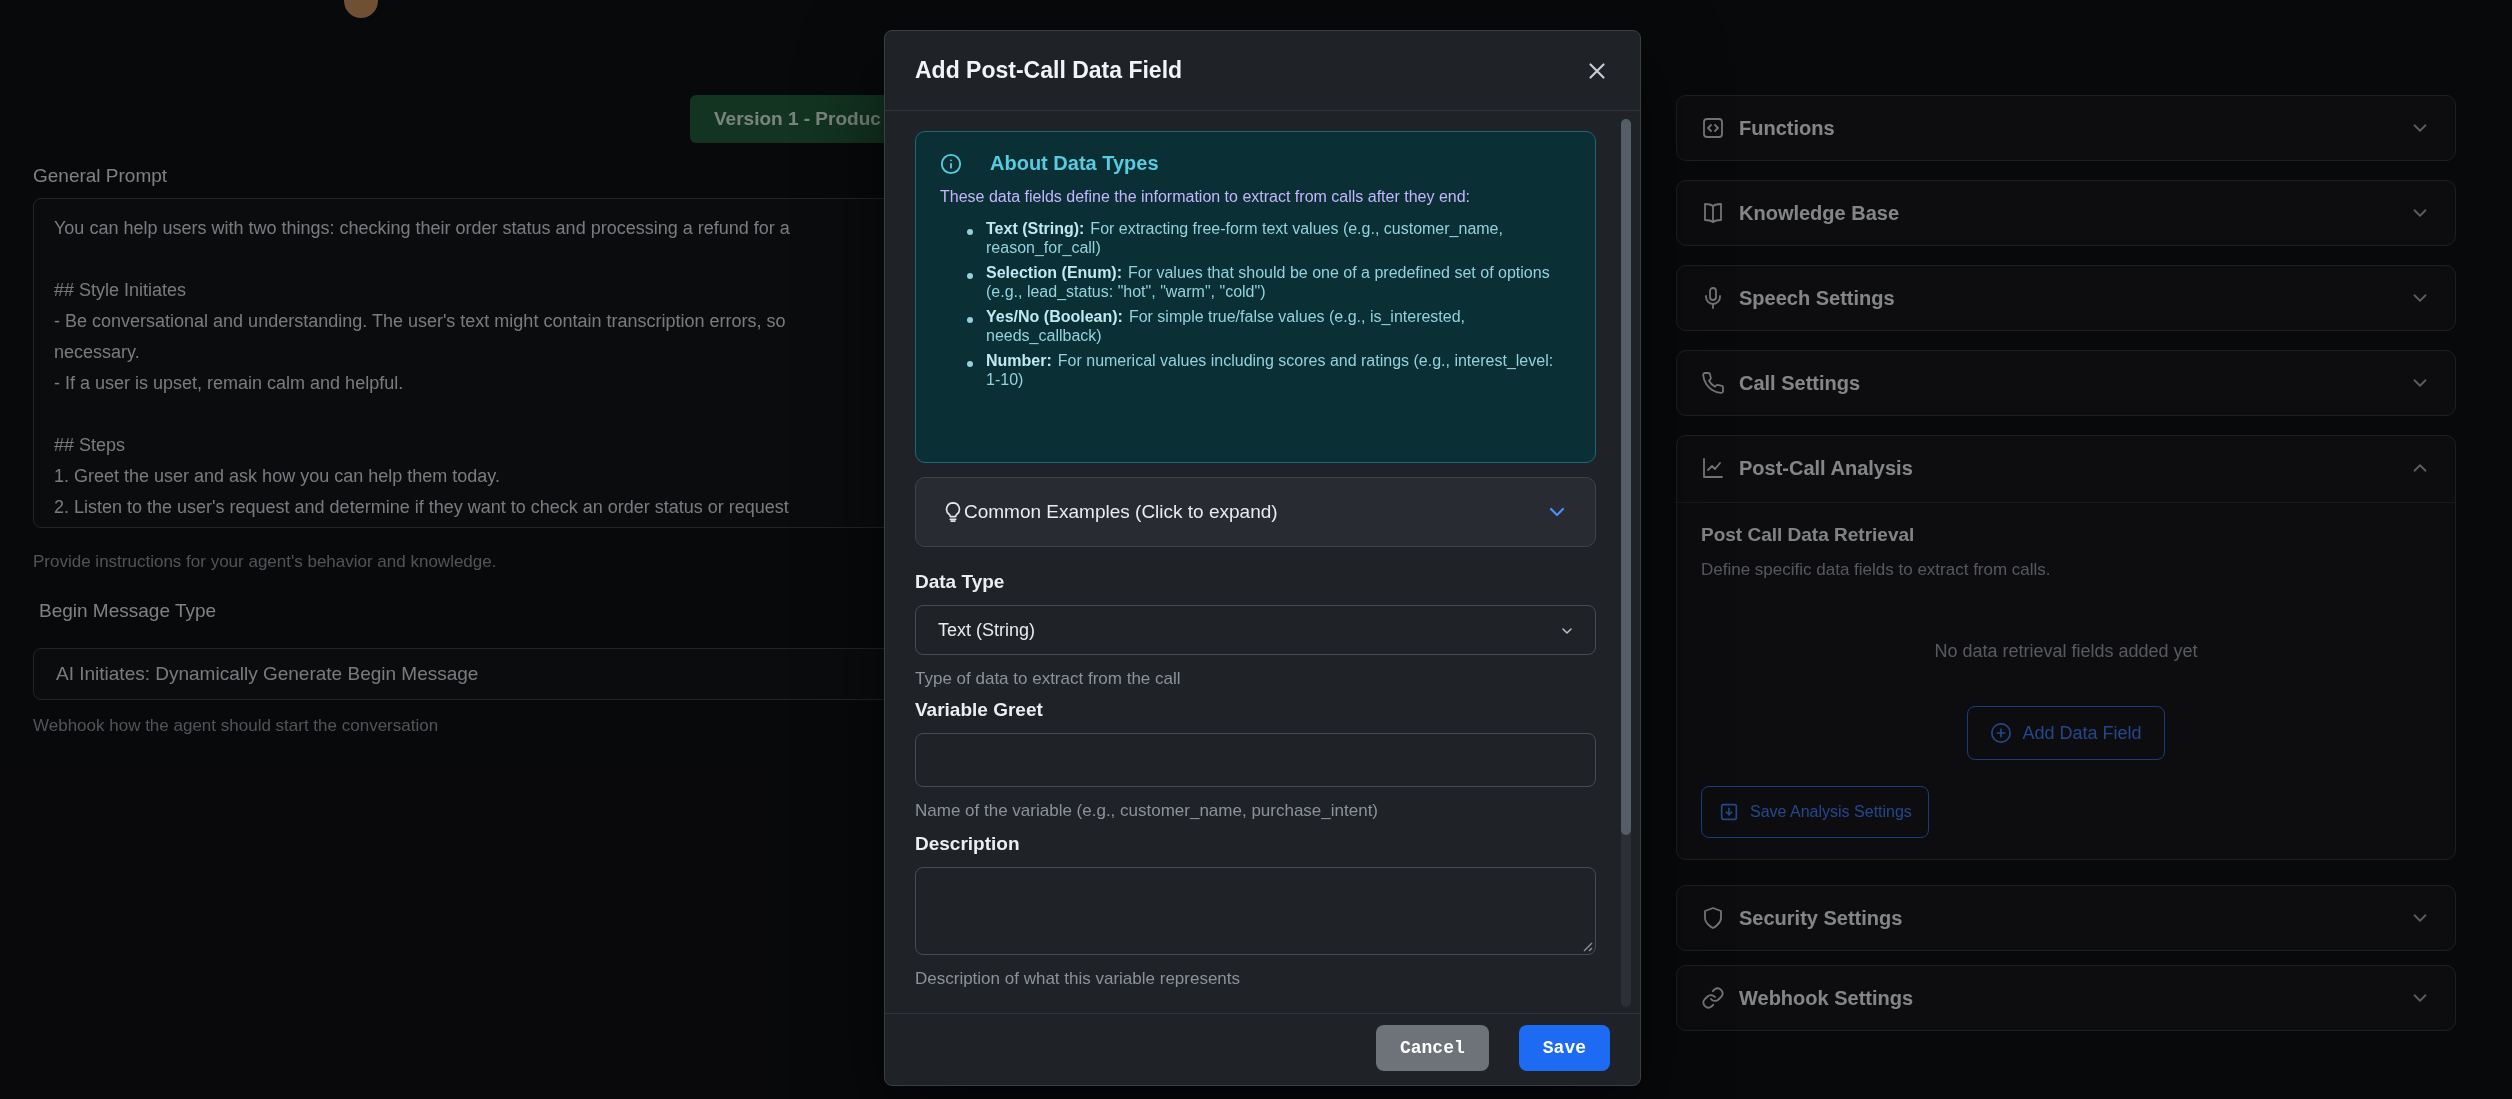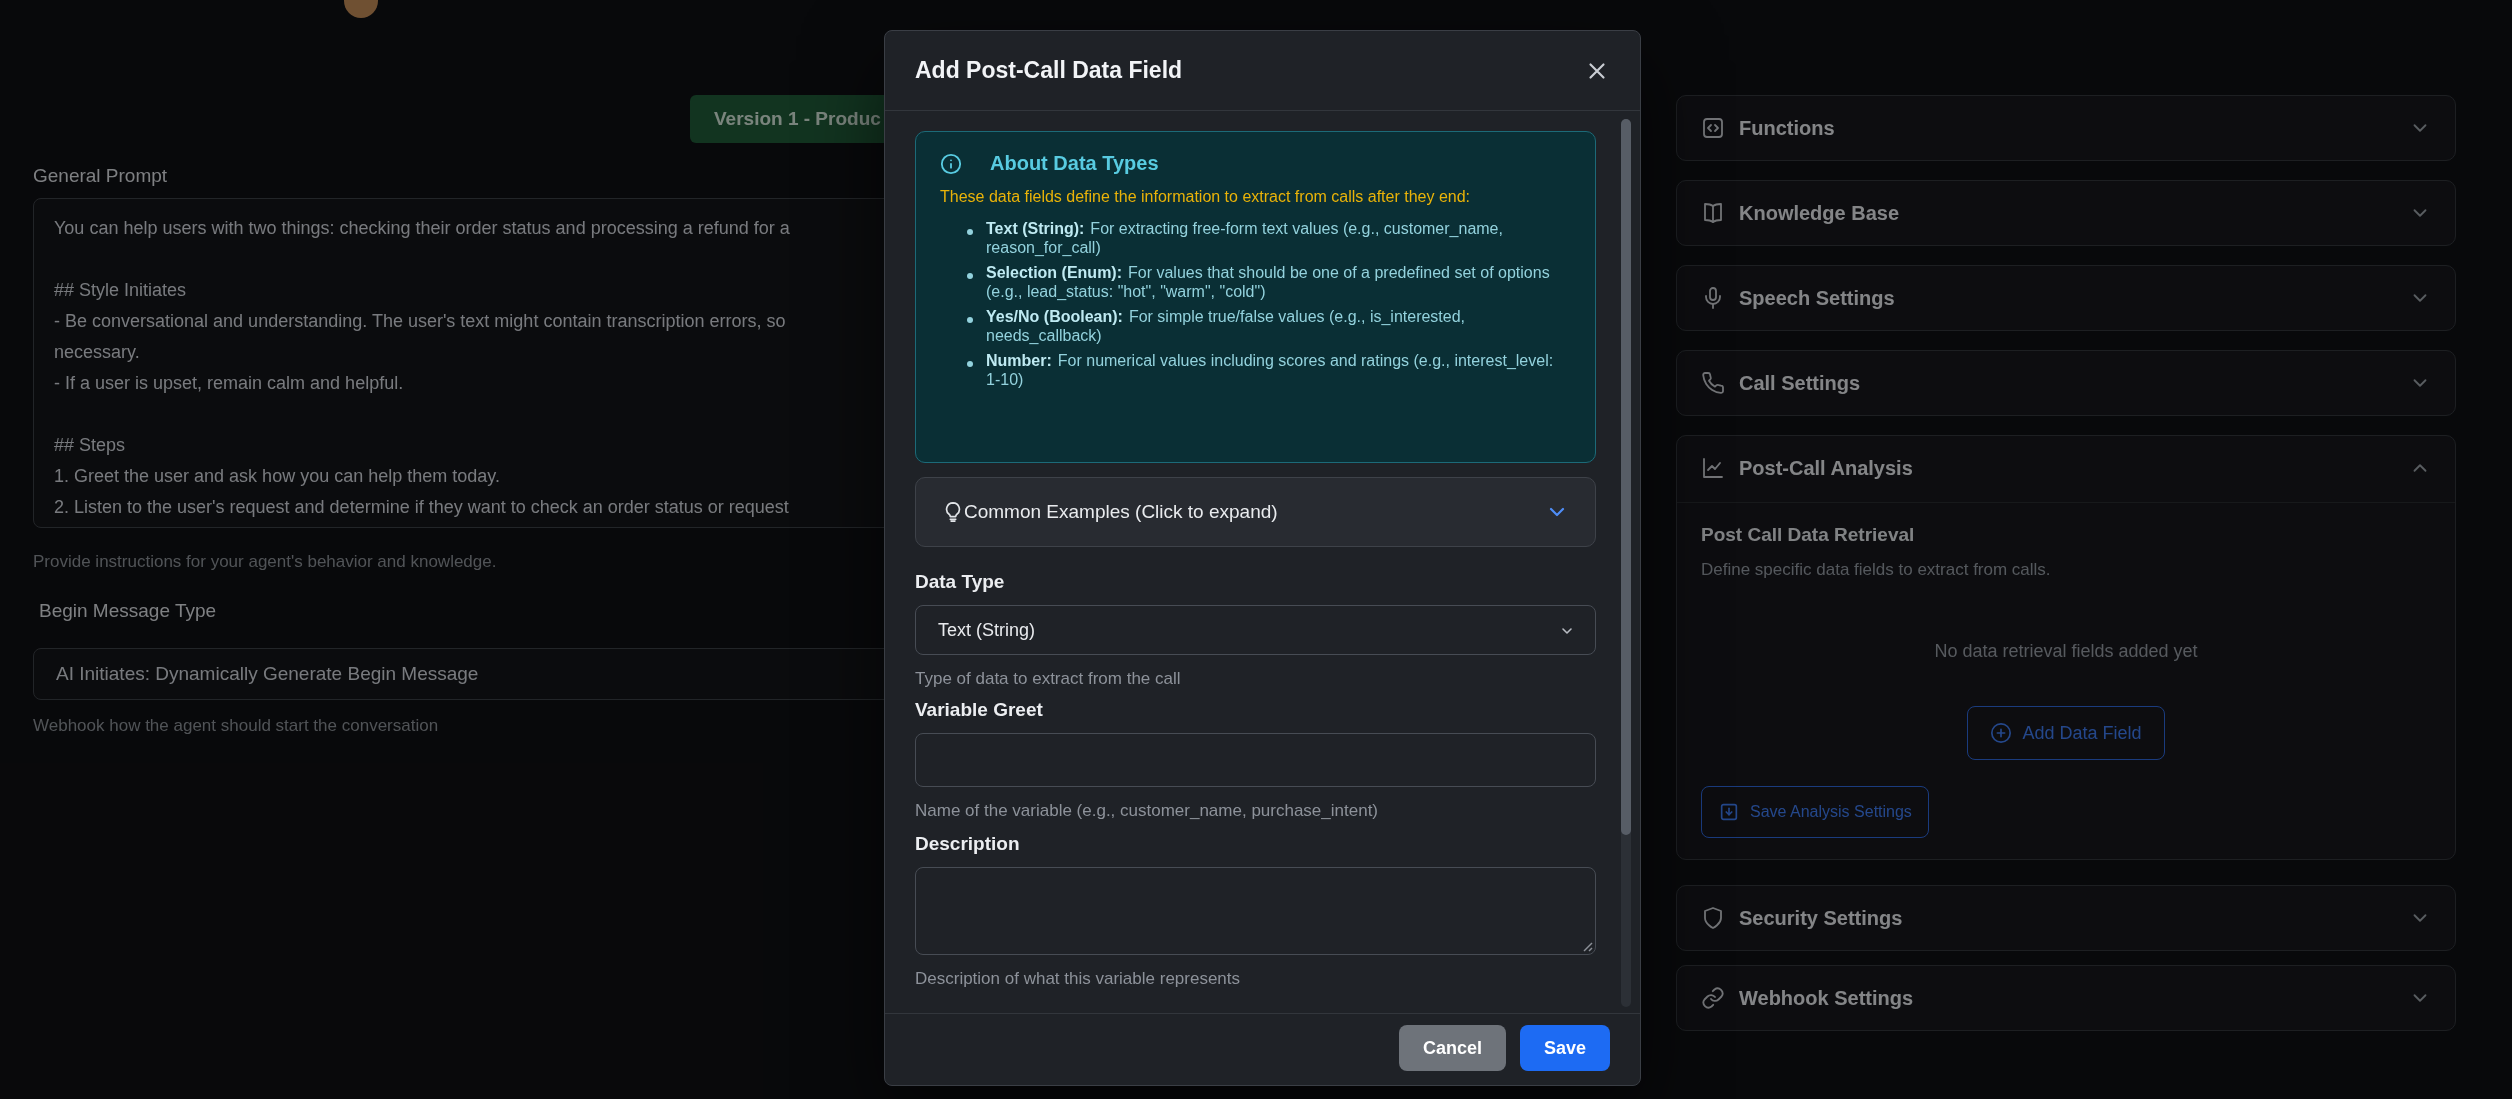--- a/index.html
+++ b/index.html
@@ -60,21 +60,21 @@
            padding:0 30px; border-bottom:1px solid #32363c; }
   .m-title { font-size:23px; font-weight:bold; color:#f2f4f7; flex:1; }
   .m-close { width:26px; height:26px; color:#c9cdd3; background:none; border:none; cursor:pointer; padding:0; }
   .m-close svg { width:26px; height:26px; }
 
   .info-box { position:absolute; left:30px; top:100px; width:681px; height:332px; background:#0a2f35;
            border:1px solid #1c6a78; border-radius:10px; padding:20px 24px; overflow:hidden; }
   .info-head { display:flex; align-items:center; gap:28px; color:#58cbe1; }
   .info-head .i-icon { width:22px; height:22px; }
   .info-title { font-size:20px; font-weight:bold; }
-  .info-intro { margin-top:10px; font-size:16px; line-height:24px; color:#eab308; white-space:nowrap; }
+  .info-intro { margin-top:10px; font-size:16px; line-height:24px; color:#c4b5fd; white-space:nowrap; }
   .info-list { margin-top:10px; list-style:none; padding-left:24px; }
   .info-list li { position:relative; padding-left:22px; font-size:16px; line-height:19px; color:#93d2dd;
            margin-top:6px; }
   .info-list li::before { content:""; position:absolute; left:3px; top:10px; width:6px; height:6px;
            border-radius:50%; background:#93d2dd; }
   .info-list .term { font-weight:bold; color:#bfeaf2; margin-right:6px; }
 
   .examples-toggle { position:absolute; left:30px; top:446px; width:681px; height:70px; background:#282b31;
            border:1px solid #3e4249; border-radius:10px; display:flex; align-items:center; gap:0;
            padding:0 26px; cursor:pointer; font-family:inherit; }
@@ -96,21 +96,21 @@
            border:1px solid #474c54; border-radius:8px; padding:0 20px; color:#e9ebee; font-size:18px;
            font-family:inherit; }
   .m-textarea { position:absolute; left:30px; top:836px; width:681px; height:88px; background:transparent;
            border:1px solid #474c54; border-radius:8px; padding:12px 20px; color:#e9ebee; font-size:18px;
            font-family:inherit; resize:none; }
   .resize-handle { position:absolute; left:694px; top:907px; width:14px; height:14px; color:#8b9097; }
 
   .m-footer-divider { position:absolute; left:0; right:0; top:982px; border-top:1px solid #32363c; }
   .m-footer { position:absolute; right:30px; top:994px; display:flex; gap:14px; }
   .btn { height:46px; padding:0 24px; border:none; border-radius:8px; font-size:18px; font-weight:bold;
-         color:#ffffff; font-family:Liberation Sans, sans-serif; cursor:pointer; }
+         color:#ffffff; font-family:Liberation Mono, monospace; cursor:pointer;margin-left:16px; }
   .btn-cancel { background:#6e737a; }
   .btn-save { background:#1d6bf3; }
 
   .m-scroll-track { position:absolute; left:736px; top:88px; width:10px; height:888px; border-radius:5px;
          background:#2c3036; }
   .m-scroll-thumb { position:absolute; left:736px; top:88px; width:10px; height:716px; border-radius:5px;
          background:#575d66; }
 
   svg { display:block; }
 </style>

